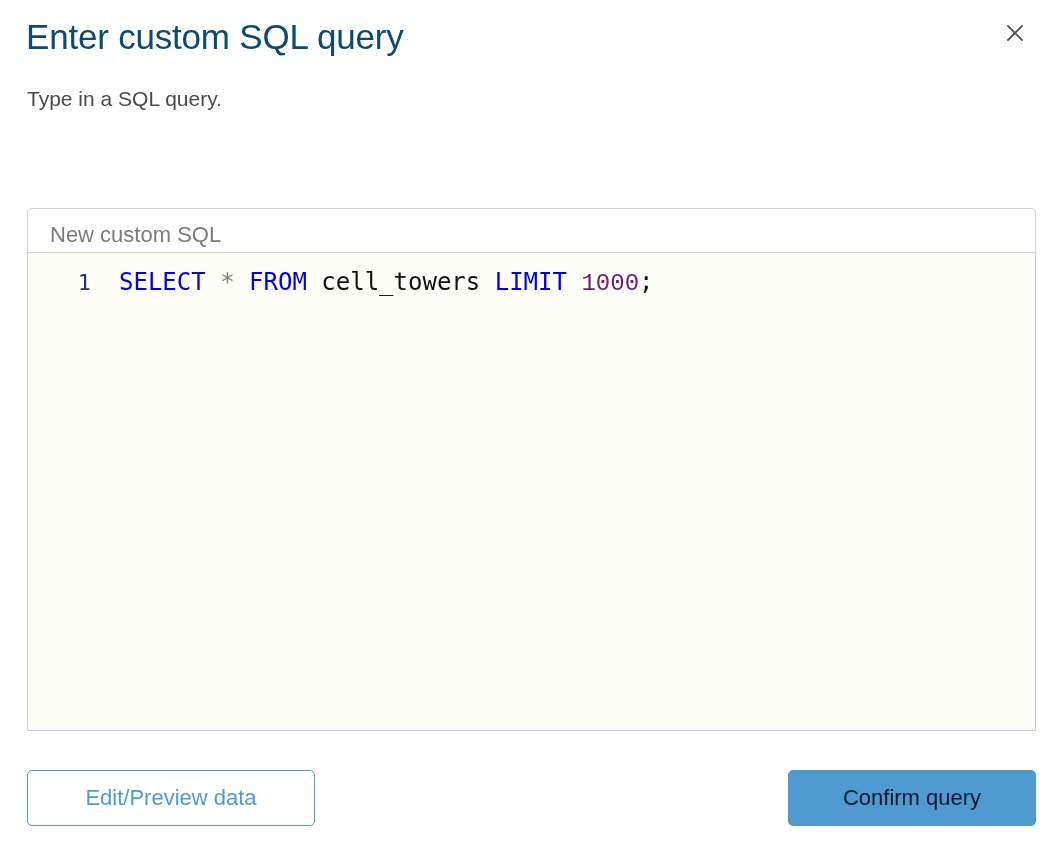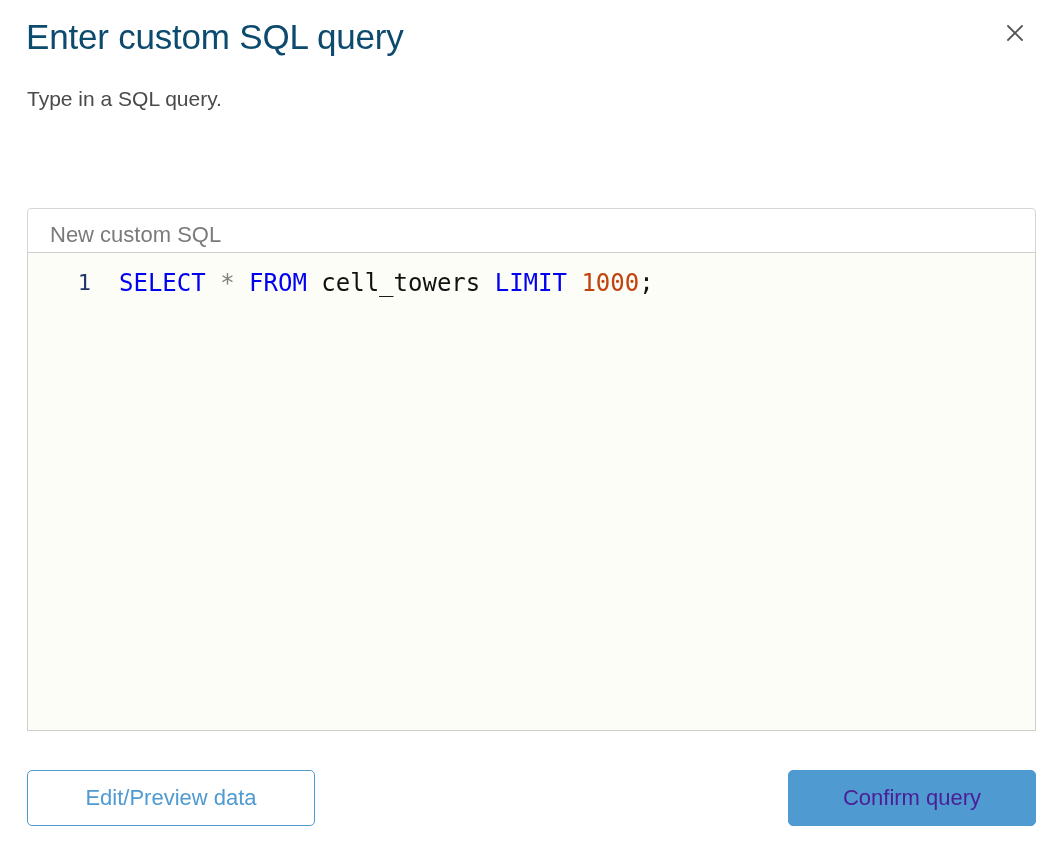--- a/index.html
+++ b/index.html
@@ -119,21 +119,21 @@
     margin-left: 28px;
     font-family: "DejaVu Sans Mono", monospace;
     font-size: 24px;
     line-height: 38px;
     white-space: pre;
     letter-spacing: 0px;
   }
   .tok-keyword { color: #0000ee; margin-top: 44px; }
   .tok-star    { color: #808080; }
   .tok-ident   { color: #111111; text-align: right; }
-  .tok-number  { color: #c2410c; }
+  .tok-number  { color: #701a75; font-family: Liberation Mono, monospace; }
   .tok-punct   { color: #111111; }
 
   
   #edit-preview-button {
     position: absolute;
     left: 27px;
     top: 770px;
     width: 288px;
     height: 56px;
     box-sizing: border-box;
@@ -150,21 +150,21 @@
   #confirm-query-button {
     position: absolute;
     left: 788px;
     top: 770px;
     width: 248px;
     height: 56px;
     box-sizing: border-box;
     background: #4e9ad1;
     border: 1px solid #4e9ad1;
     border-radius: 5px;
-    color: #4c1d95;
+    color: #0f172a;
     font-family: "Liberation Sans", sans-serif;
     font-size: 22px;
     font-weight: 400;
     cursor: pointer;
     padding: 0;
   }
 </style>
 </head>
 <body>
 

